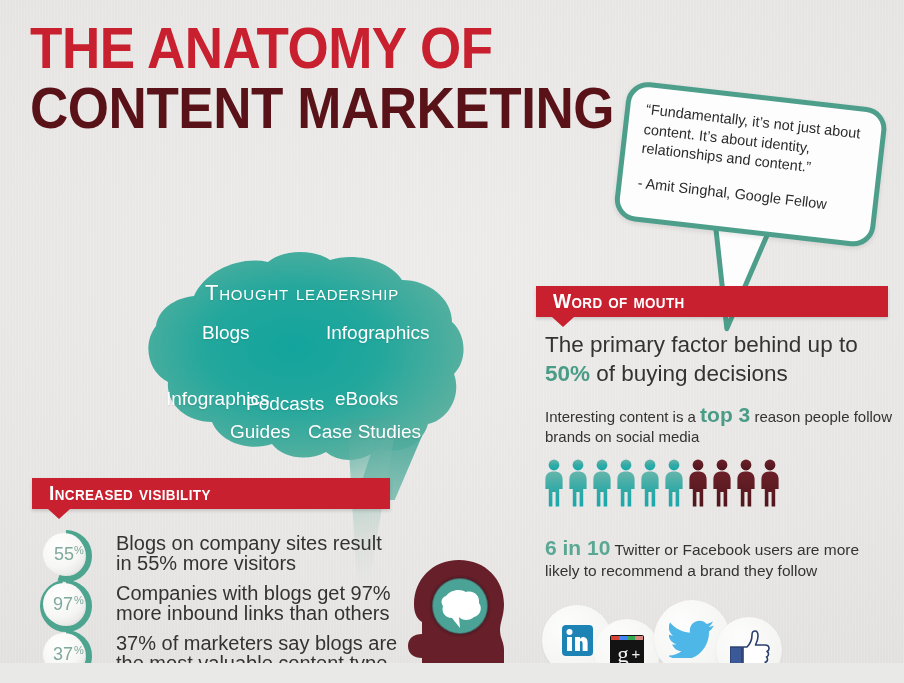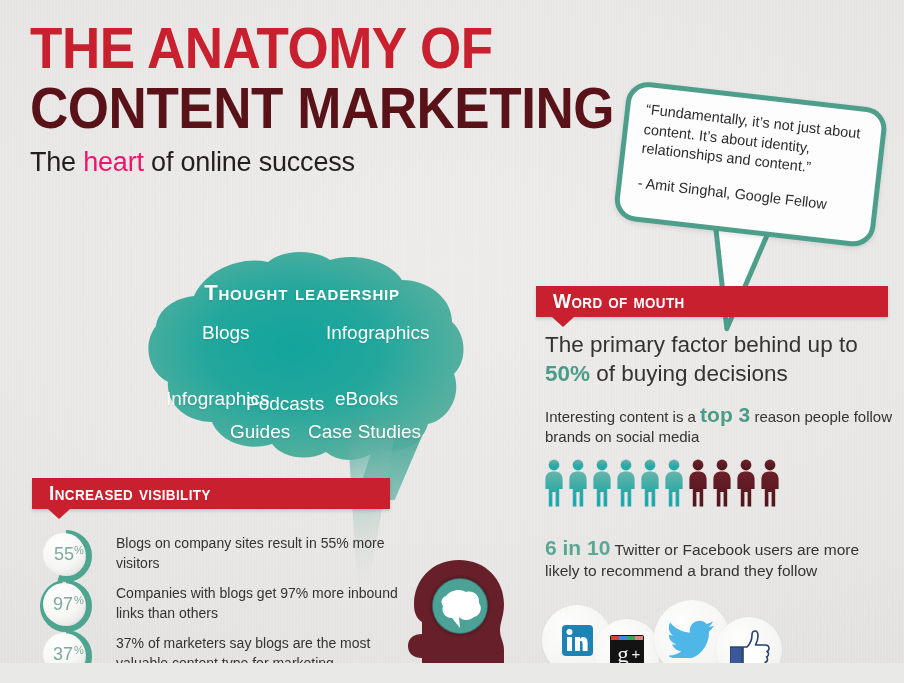--- a/index.html
+++ b/index.html
@@ -80,35 +80,35 @@
     border-top:10px solid #c8202e;
   }
   #banner-visibility{left:32px;top:478px;width:358px;}
   #banner-wom{left:536px;top:286px;width:352px;}
 
   
   .brain{position:absolute;left:122px;top:250px;width:360px;height:250px;}
   .brain-label{
     position:absolute;left:0;right:0;top:30px;text-align:center;
     color:#fff;font-family:"Liberation Sans Narrow","Liberation Sans",sans-serif;
-    font-weight:bold;font-size:22px;font-variant:small-caps;letter-spacing:.8px;
+    font-weight:normal;font-size:22px;font-variant:small-caps;letter-spacing:.8px;
     text-shadow:0 1px 2px rgba(0,0,0,.12);
   }
   .brain-terms{position:absolute;left:0;right:0;top:70px;color:#fff;font-size:19px;}
   .bt{position:absolute;white-space:nowrap;text-shadow:0 1px 2px rgba(0,0,0,.10);}
 
   
   .head-wrap{position:absolute;left:404px;top:558px;width:110px;height:125px;}
 
   
   .pct-row{position:absolute;left:38px;width:350px;height:60px;}
   .ring{position:absolute;left:0;top:0;width:56px;height:56px;}
   .pct-text{
     position:absolute;left:78px;top:5px;width:285px;
-    font-size:14px;line-height:20px;color:#333;
+    font-size:20px;line-height:20px;color:#333;
   }
 
   
   .wom-lead{
     position:absolute;left:545px;top:330px;width:350px;
     font-size:22.5px;line-height:29px;color:#333;
   }
   .wom-lead .hl{color:#4a9c87;font-weight:bold;}
   .wom-sub{
     position:absolute;left:545px;top:405px;width:350px;
@@ -134,21 +134,20 @@
   .s-icon{position:absolute;}
 </style>
 </head>
 <body>
 
 <div id="page">
 
   <div class="title-block">
     <div class="t-line t1">THE ANATOMY OF</div>
     <div class="t-line t2">CONTENT MARKETING</div>
-    <div class="subtitle"><span>The </span><span class="hl">heart</span><span> of online success</span></div>
   </div>
 
   <svg class="brain" viewBox="0 0 360 250">
     <defs>
       <radialGradient id="brainGrad" cx="46%" cy="46%" r="62%">
         <stop offset="0%" stop-color="#12a49d"></stop>
         <stop offset="45%" stop-color="#23a79c"></stop>
         <stop offset="100%" stop-color="#63b2a0"></stop>
       </radialGradient>
       <linearGradient id="beamGrad" x1="0" y1="0" x2="0" y2="1">

